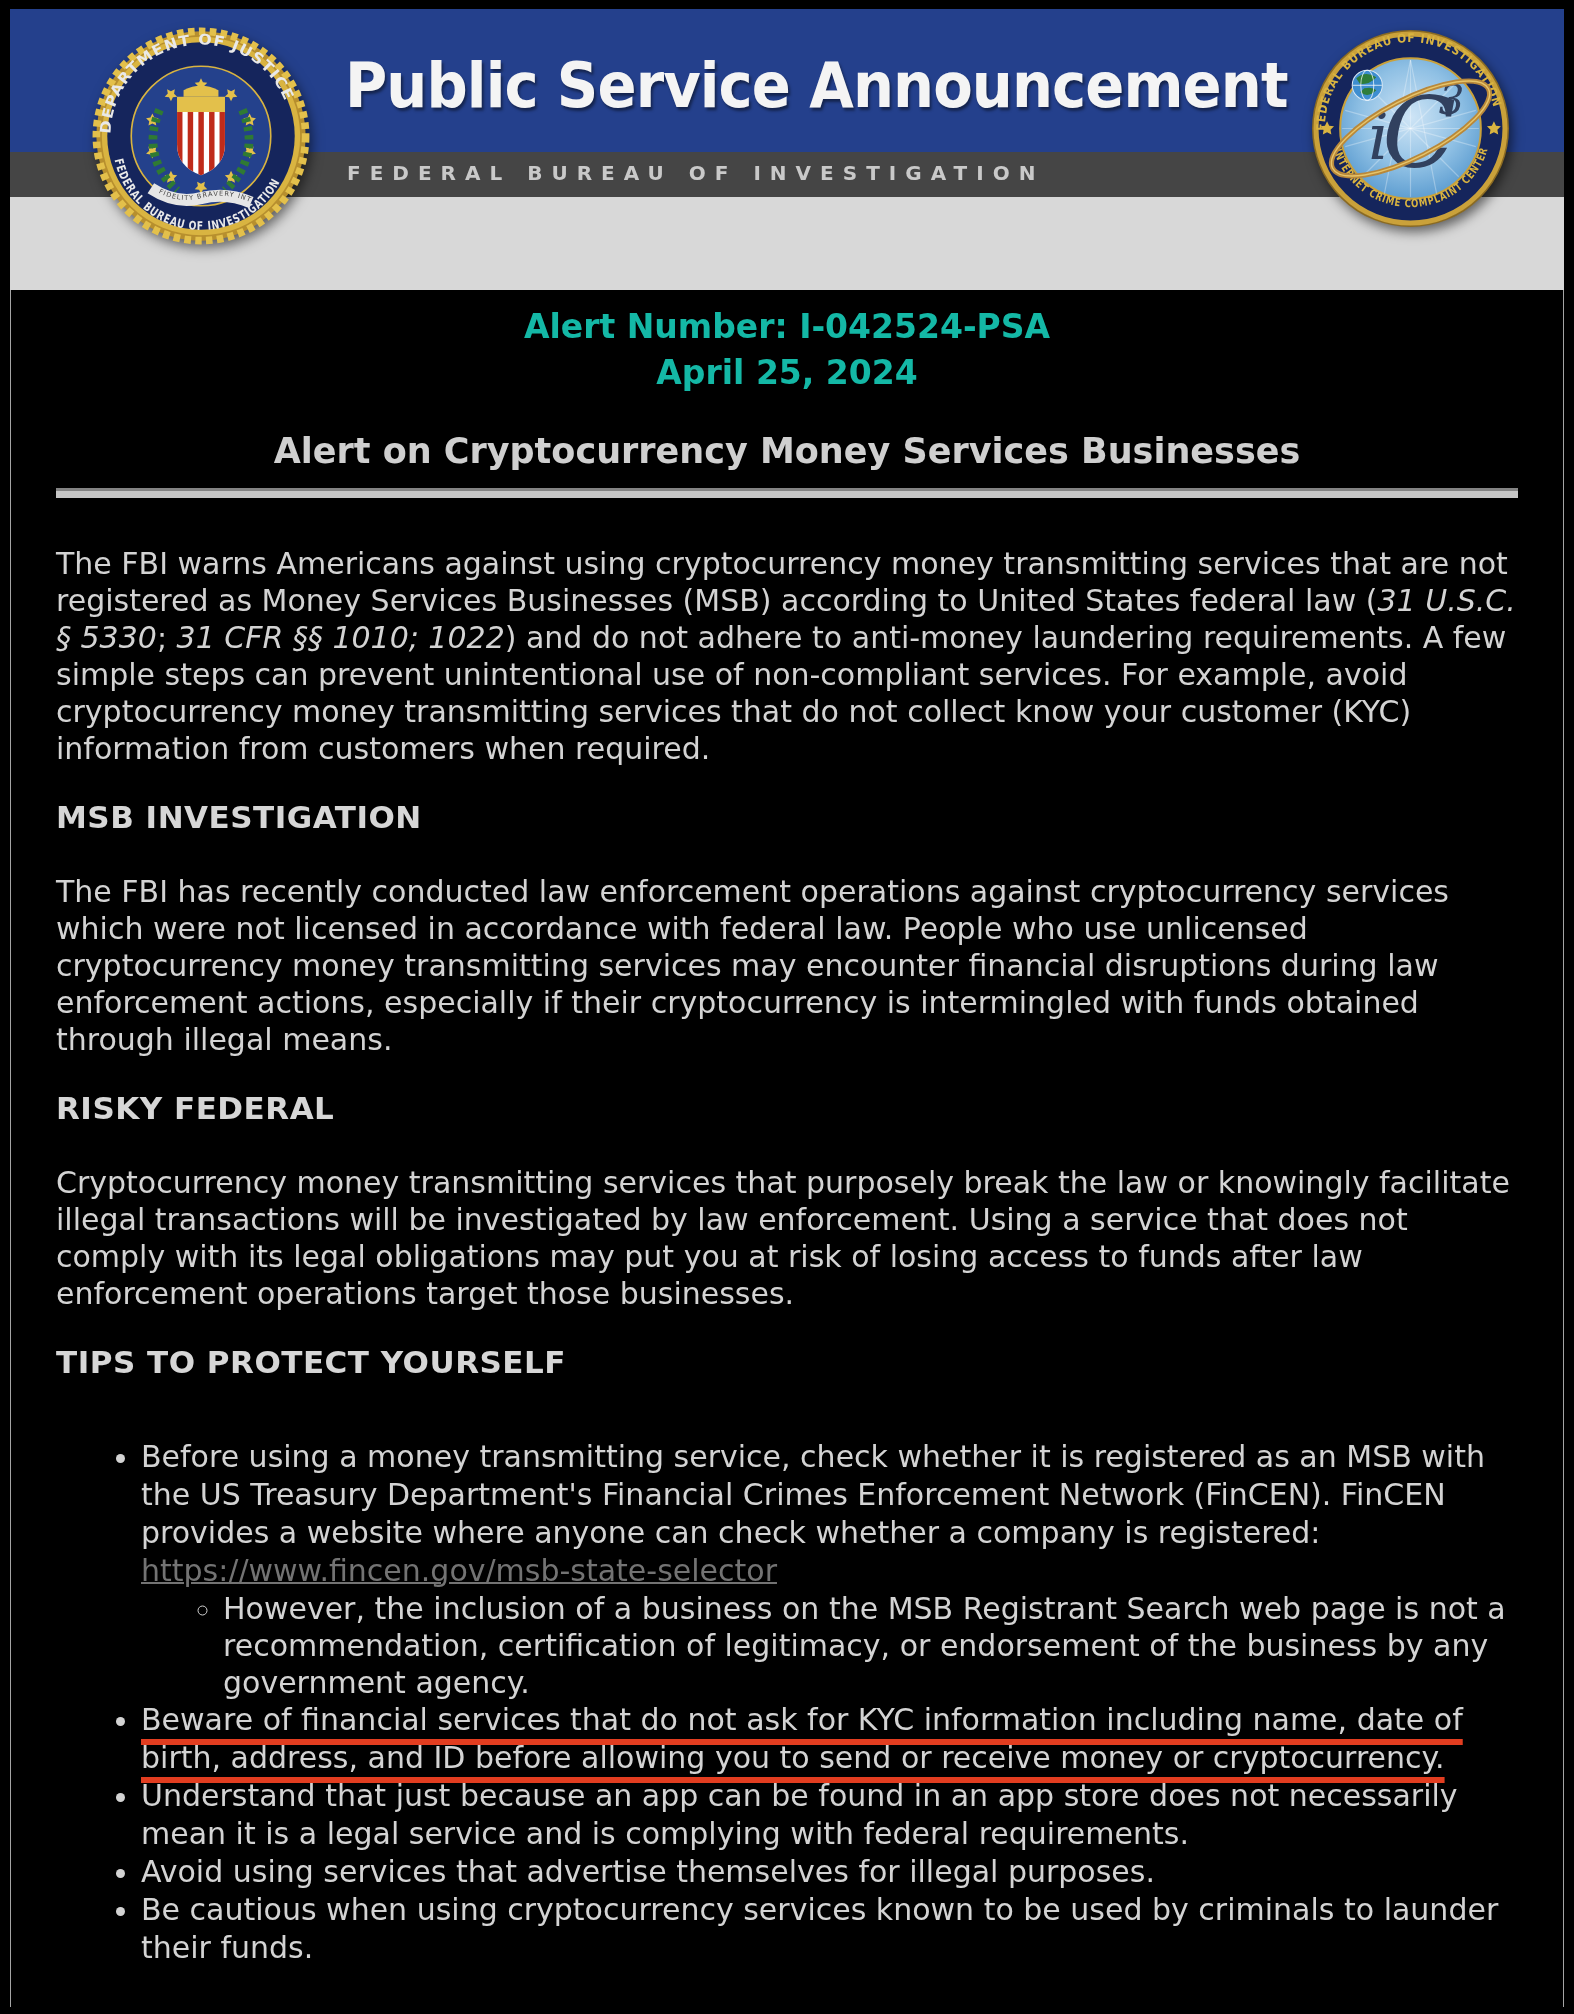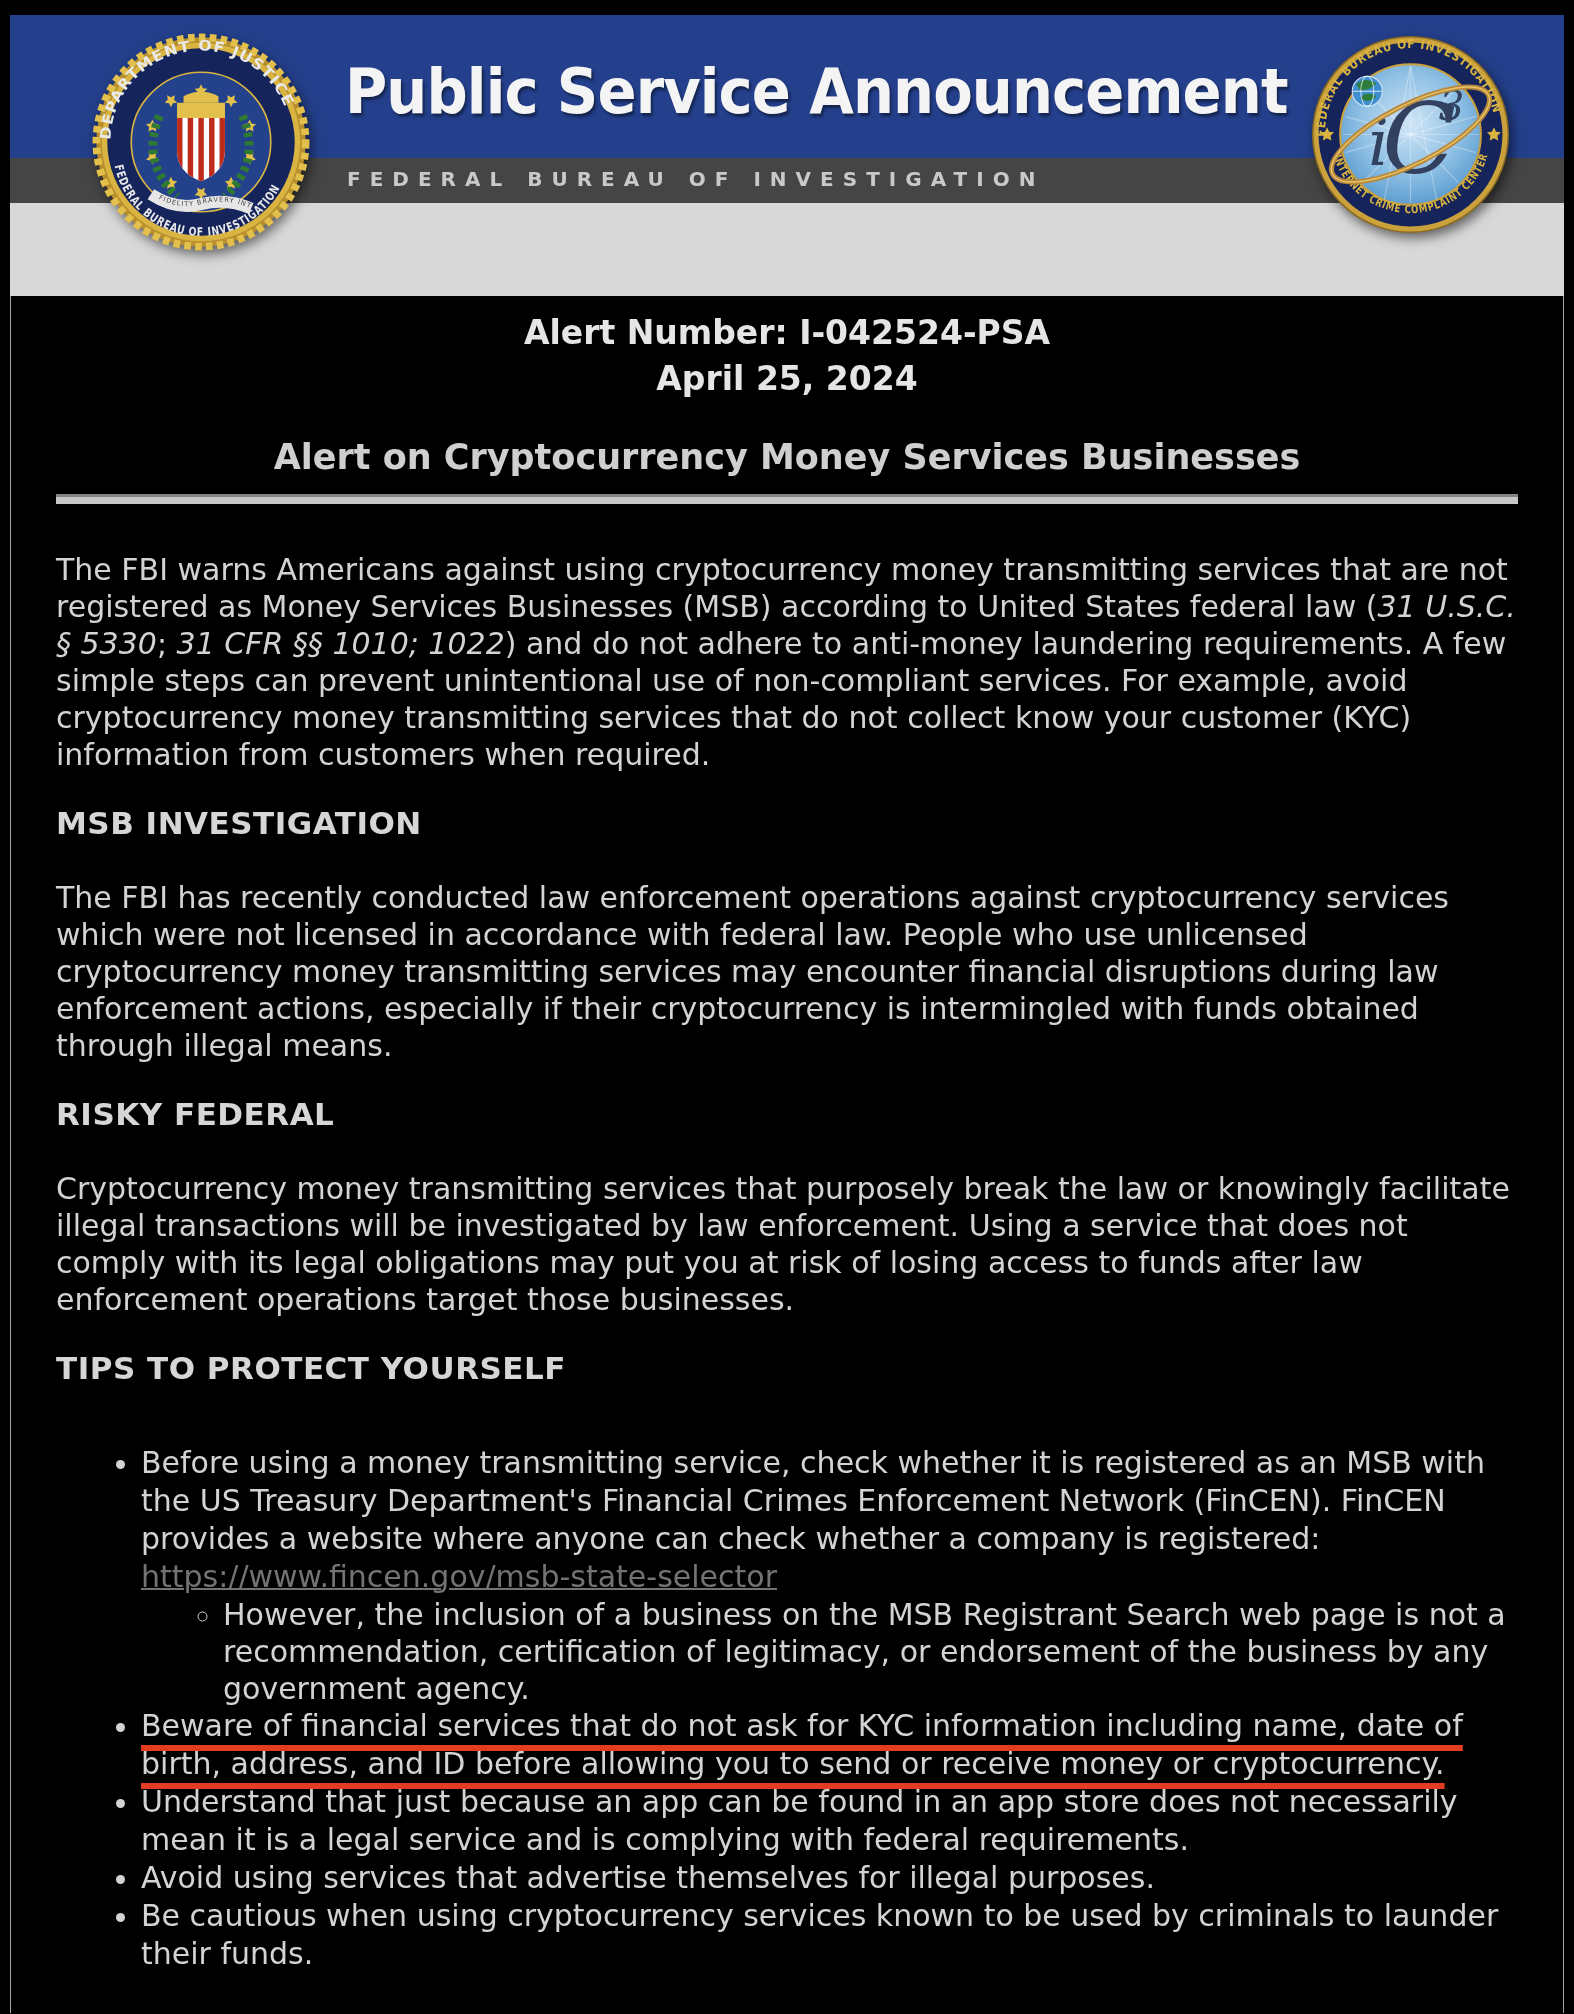--- a/index.html
+++ b/index.html
@@ -1,36 +1,36 @@
 <!DOCTYPE html>
 <html><head>
 <meta charset="utf-8">
 <style>
   html,body{margin:0;padding:0;background:#000;}
   body{width:1574px;height:2014px;overflow:hidden;font-family:"DejaVu Sans","Liberation Sans",sans-serif;}
-  .page{position:relative;width:1554px;margin:0 auto;padding-top:15px;}
+  .page{position:relative;width:1554px;margin:0 auto;padding-top:9px;}
 
   
   .banner{position:relative;height:281px;}
   .band-blue{position:absolute;top:0;left:0;right:0;height:143px;background:#24408c;}
   .band-gray{position:absolute;top:143px;left:0;right:0;height:45px;background:#454545;}
   .band-light{position:absolute;top:188px;left:0;right:0;height:93px;background:#d8d8d8;}
   .psa-title{position:absolute;left:335px;top:40px;color:#f4f4f4;font-size:62px;font-weight:bold;
     letter-spacing:-1px;transform:scaleX(.93);transform-origin:left center;white-space:nowrap;
     text-shadow:2px 3px 3px rgba(0,0,0,.45);}
   .agency-line{position:absolute;left:337px;top:152px;color:#c9c9c9;font-size:20px;font-weight:bold;
     letter-spacing:9px;white-space:nowrap;}
   .seal{position:absolute;filter:drop-shadow(3px 5px 6px rgba(0,0,0,.55));}
   .seal.fbi{left:82px;top:18px;width:218px;height:218px;}
   .seal.ic3{left:1300px;top:19px;width:201px;height:201px;}
 
   
   .doc{background:#000;border-left:1px solid #a5a5a5;border-right:1px solid #a5a5a5;
     padding:14px 45px 40px 45px;color:#d3d3d3;font-size:30px;line-height:37px;}
-  .alert-line{text-align:center;font-weight:bold;font-size:33px;line-height:46px;color:#e5e5e5;}
+  .alert-line{text-align:center;font-weight:bold;font-size:33px;line-height:46px;color:#14b8a6;}
   .doc-title{text-align:center;font-weight:bold;font-size:35px;line-height:46px;color:#cfcfcf;margin-top:32px;}
   .title-rule{margin-top:14px;height:10px;background:#c6c6c6;border-top:3px solid #838383;box-sizing:border-box;}
   .intro{margin:47px 0 0 0;}
   h2.sec{font-size:31px;line-height:40px;font-weight:bold;color:#d6d6d6;margin:30px 0 36px 0;letter-spacing:.5px;}
   p.sec-p{margin:0;}
   .it{font-style:italic;}
   .link{color:#737373;text-decoration:underline;text-decoration-thickness:2px;cursor:pointer;}
   ul.tips{margin:56px 0 0 0;padding:0 0 0 85px;list-style:disc;}
   ul.tips>li{line-height:38px;}
   ul.tips ul{margin:0;padding:0 0 0 82px;list-style:circle;}

